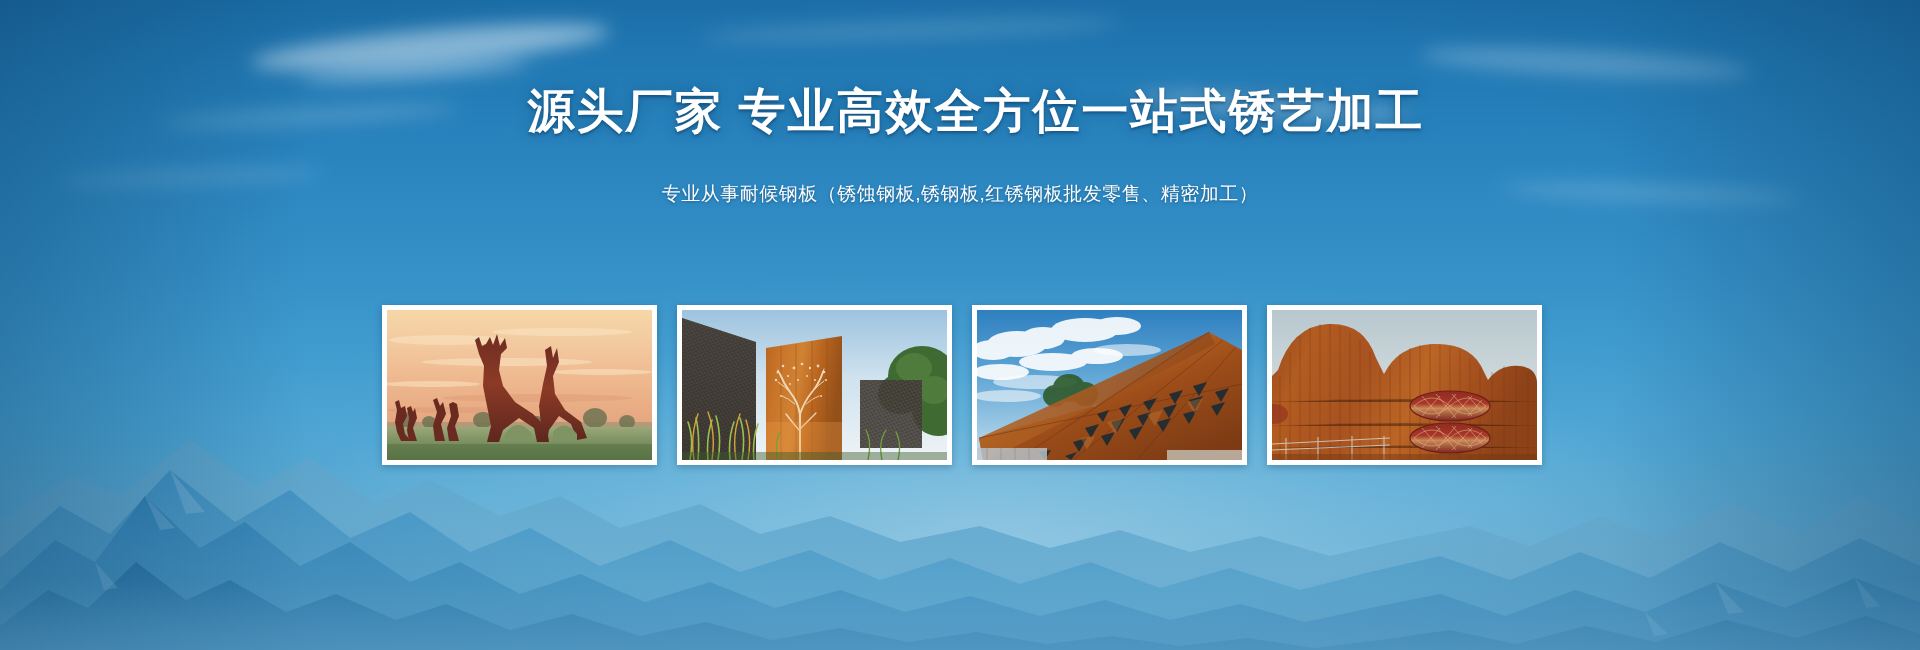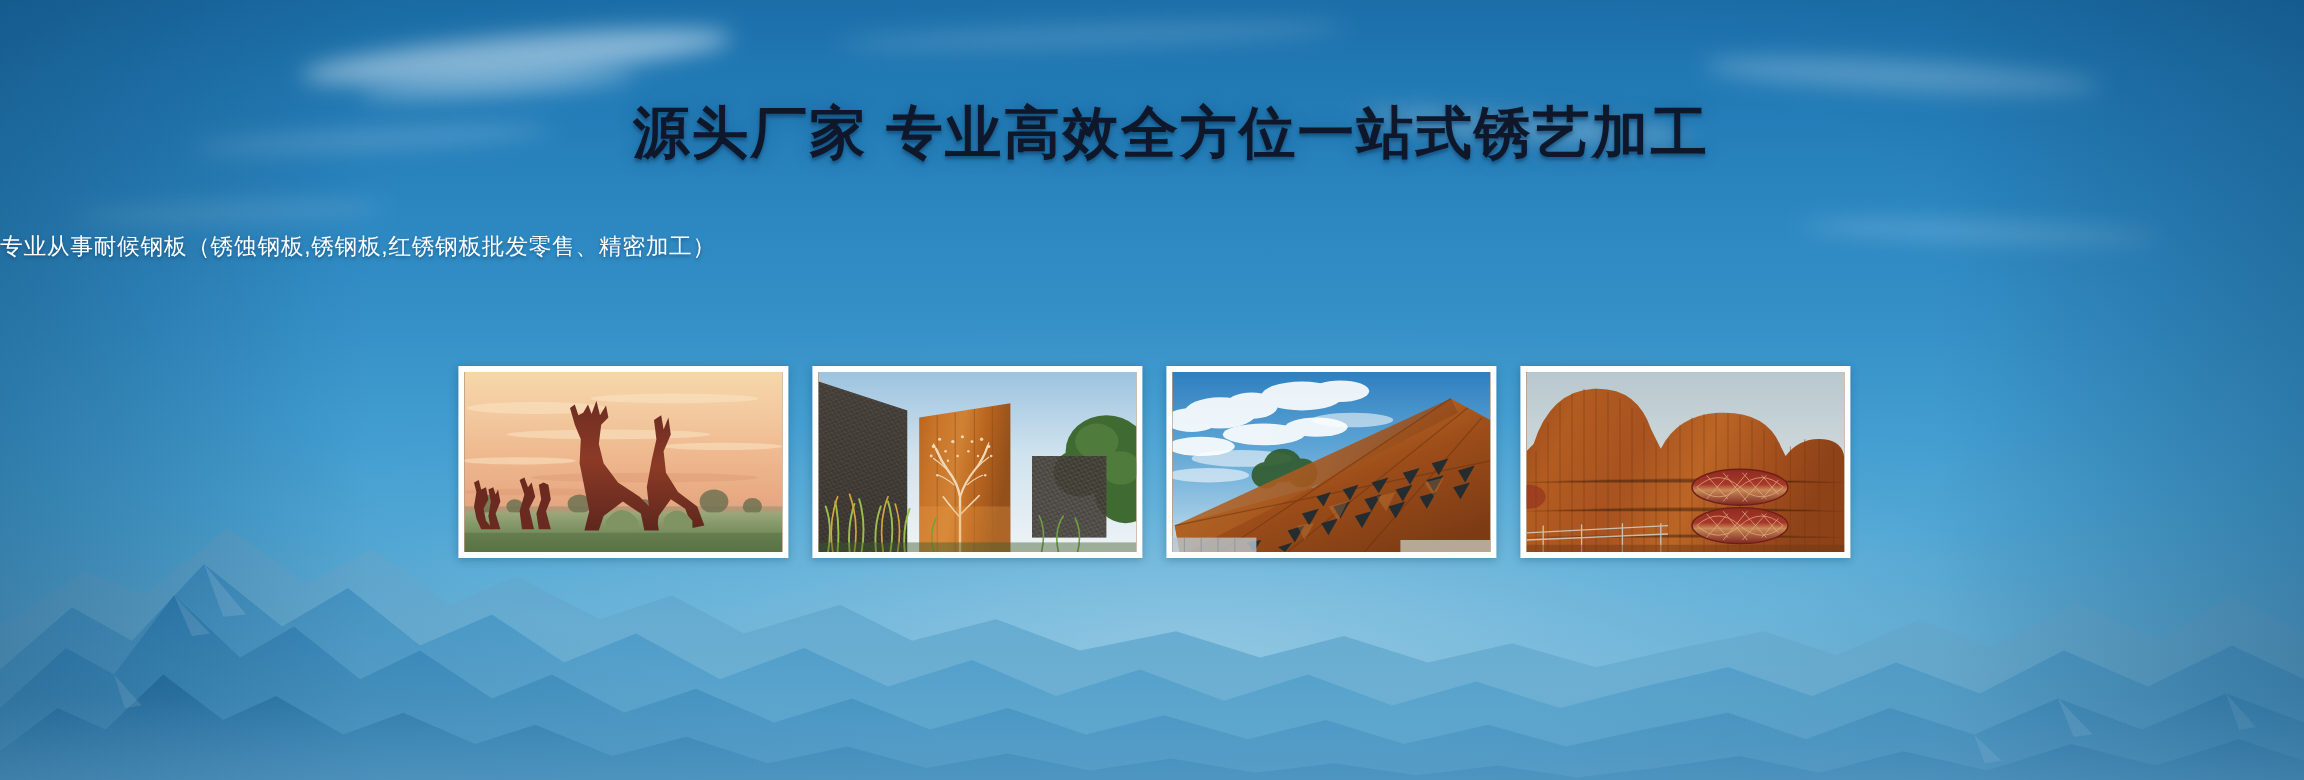--- a/index.html
+++ b/index.html
@@ -70,33 +70,34 @@
     pointer-events:none;
   }
 
   
   .headline-wrap {
     position:absolute; left:0; right:0; top:84px;
     text-align:center;
   }
   .headline {
     display:inline-block;
-    color:#0f172a;
+    color:#ffffff;
     font-size:47px;
     font-weight:bold;
     letter-spacing:2px;
     line-height:1.15;
     text-shadow:
       0 2px 3px rgba(10,55,95,.55),
       0 0 14px rgba(10,60,100,.35);
     white-space:nowrap;
     margin-left:32px;
   }
   .subline-wrap {
-    position:absolute; left:0; right:0; top:193px;
+    position:absolute; left:0; right:0; top:181px;
+    text-align:center;
   }
   .subline {
     display:inline-block;
     color:#ffffff;
     font-size:19px;
     font-weight:normal;
     letter-spacing:.5px;
     text-shadow:0 1px 3px rgba(10,55,95,.55);
     white-space:nowrap;
   }

